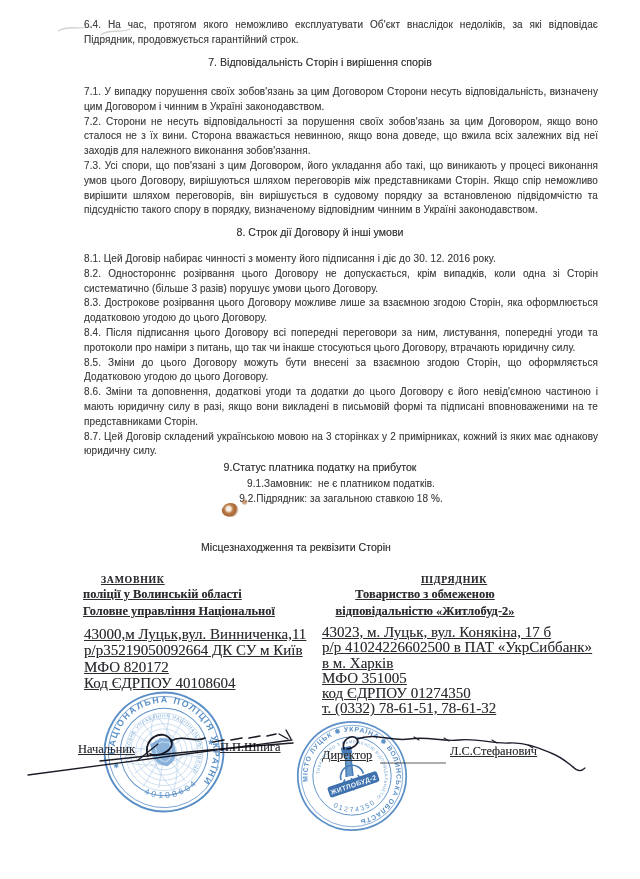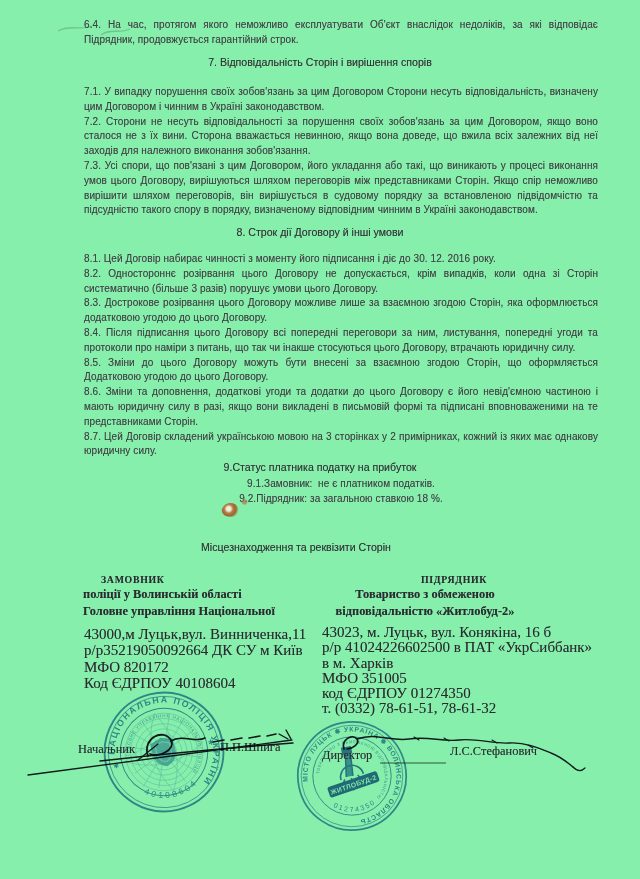--- a/index.html
+++ b/index.html
@@ -1,34 +1,34 @@
 <!DOCTYPE html>
 <html><head>
 <meta charset="utf-8">
 <style>
   html,body{margin:0;padding:0;background:#e8e8e6;}
   .page{
     position:relative;width:640px;height:879px;margin:0 auto;
-    background:#86efac;overflow:hidden;
+    background:#ffffff;overflow:hidden;
     font-family:"Liberation Sans",sans-serif;color:#3e3e40;
   }
   .abs{position:absolute;}
   
   .bodytext{left:84px;width:514px;}
   .bodytext p{
     margin:0;font-size:10px;line-height:14.8px;text-align:justify;
     letter-spacing:.08px;color:#414144;text-shadow:0 0 .6px rgba(70,70,70,.45);
   }
   .heading{
     left:15px;width:610px;text-align:center;font-weight:normal;
     font-size:10.6px;color:#343436;text-shadow:0 0 .6px rgba(60,60,60,.5);
   }
   .plain p{text-align:center;white-space:pre-wrap;}
   
-  .serif{font-family:"Liberation Serif",serif;color:#2a2a2f;text-shadow:0 0 .6px rgba(50,50,60,.4);}
+  .serif{font-family:"Liberation Serif",serif;color:#2a2a2f;text-shadow:0 0 .6px rgba(50,50,60,.4);text-decoration:underline;}
   .req-label{font-weight:bold;font-size:9.8px;letter-spacing:.7px;}
   .req-name{font-weight:bold;font-size:12.4px;line-height:16.5px;}
   .req-name.centered{text-align:center;}
   .req-addr div{font-size:15px;}
   .addr-left div{line-height:16.3px;}
   .addr-right div{line-height:15.3px;}
   .sign-label{font-size:12.4px;}
   
   .stamp{mix-blend-mode:multiply;opacity:.93;}
   .stamp-left{left:101px;top:689px;transform:rotate(-14deg);}
@@ -96,21 +96,21 @@
     <div>МФО 820172</div>
     <div>Код ЄДРПОУ 40108604</div>
   </div>
 
   <div class="abs serif req-label" style="left:421px;top:574px">ПІДРЯДНИК</div>
   <div class="abs serif req-name centered" style="left:330px;top:586px;width:190px">
     <div>Товариство з обмеженою</div>
     <div>відповідальністю «Житлобуд-2»</div>
   </div>
   <div class="abs serif req-addr addr-right" style="left:322px;top:625px">
-    <div>43023, м. Луцьк, вул. Конякіна, 16 б</div>
+    <div>43023, м. Луцьк, вул. Конякіна, 17 б</div>
     <div>р/р 41024226602500 в ПАТ «УкрСиббанк»</div>
     <div>в м. Харків</div>
     <div>МФО 351005</div>
     <div>код ЄДРПОУ 01274350</div>
     <div>т. (0332) 78-61-51, 78-61-32</div>
   </div>
 
   <svg class="abs stamp stamp-left" width="126" height="126" viewBox="0 0 120 120">
     <defs>
       <path id="lsOuter" d="M 13,60 a 47,47 0 1 1 94,0 a 47,47 0 1 1 -94,0"></path>

